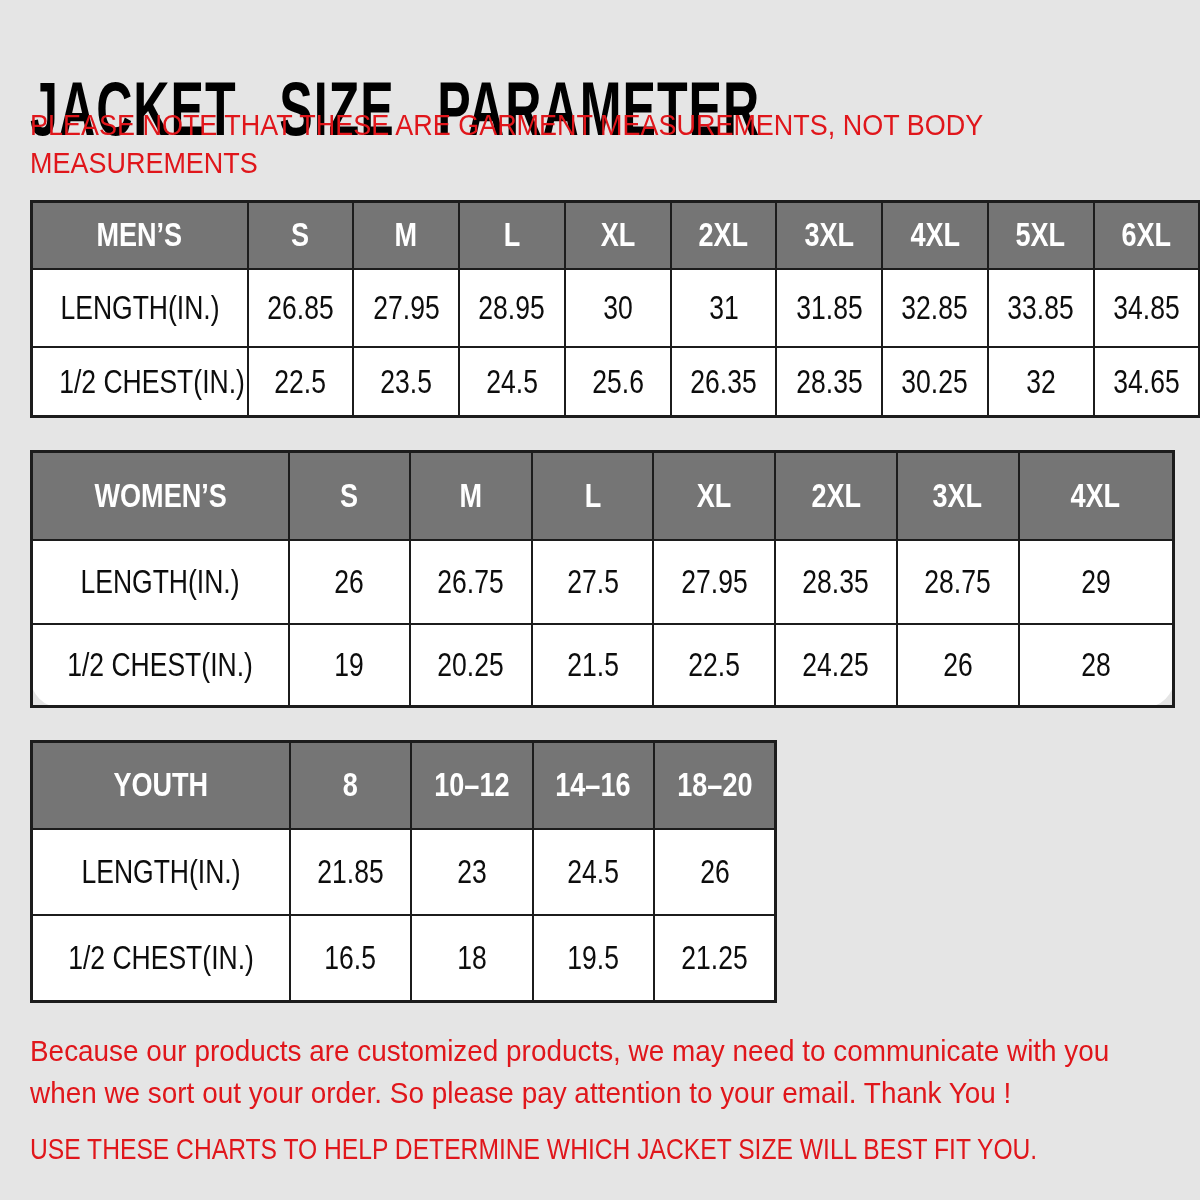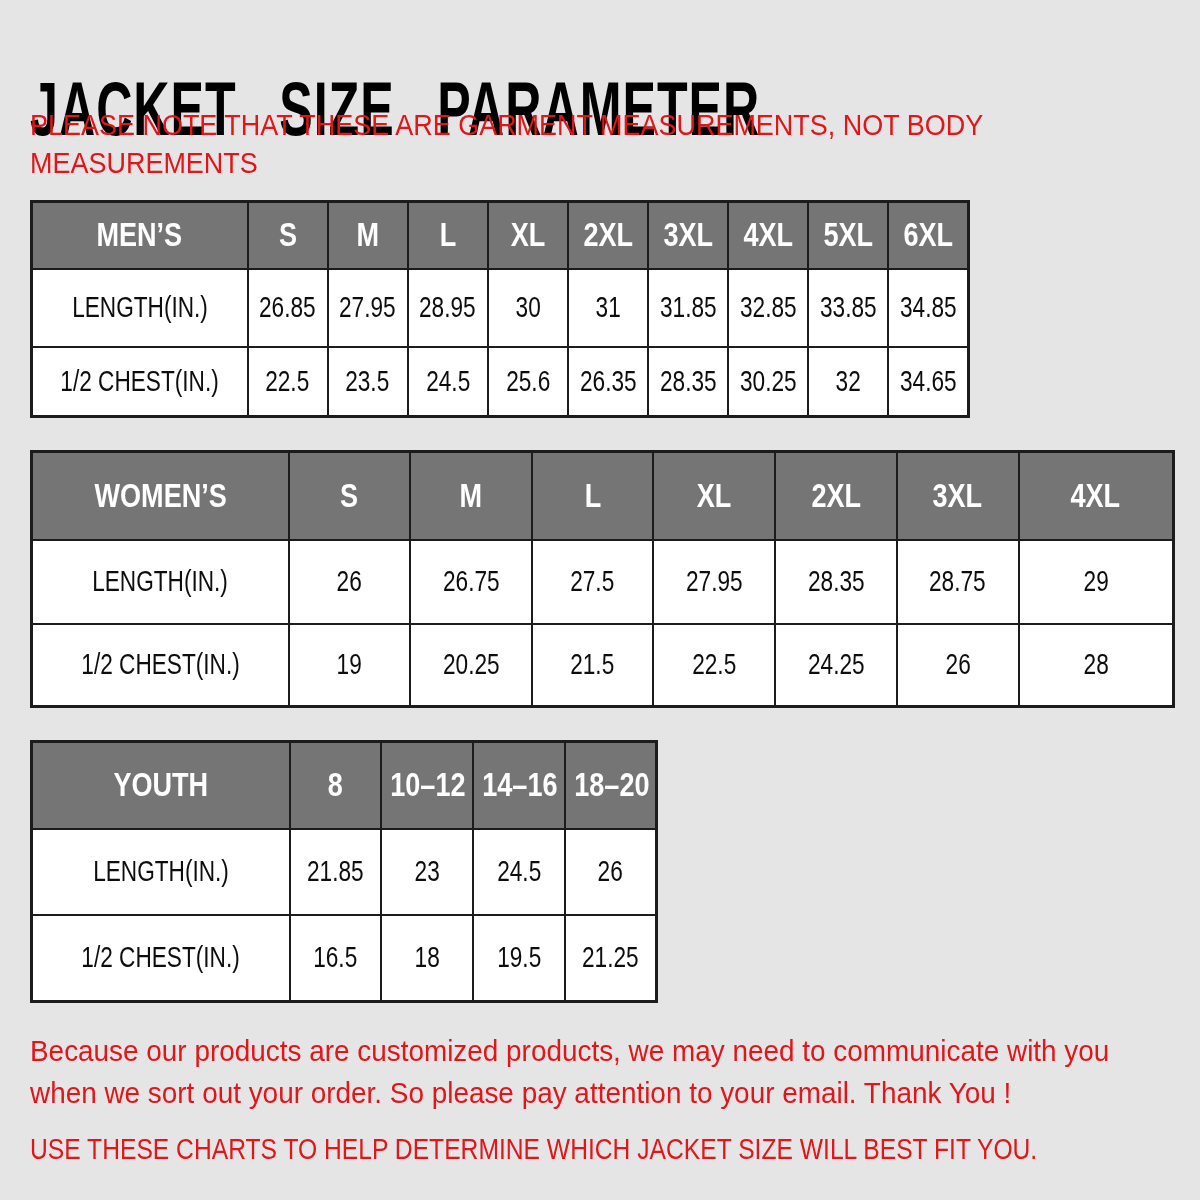--- a/index.html
+++ b/index.html
@@ -16,38 +16,38 @@
 
   
   .red{color:#e0161b;}
   .note{position:absolute;left:30px;top:106px;font-size:29px;line-height:38px;transform:scaleX(0.93);transform-origin:left top;}
   .note .line{white-space:nowrap;}
 
   
   .size-table{position:absolute;border-collapse:collapse;table-layout:fixed;background:#fff;border:3px solid #1c1c1c;}
   .size-table th,.size-table td{border:2px solid #1c1c1c;text-align:center;vertical-align:middle;padding:0;overflow:hidden;}
   .size-table th{background:#757575;color:#fff;font-weight:bold;font-size:33px;}
-  .size-table td{color:#0d0d0d;font-size:29px;font-weight:400;}
+  .size-table td{color:#0d0d0d;font-size:34px;font-weight:400;}
   .size-table th>span,.size-table td>span{display:inline-block;transform:scaleX(0.78);white-space:nowrap;}
   .size-table th>span{transform:scaleX(0.82);}
 
-  #mens{left:30px;top:200px;width:940px;}
+  #mens{left:30px;top:200px;width:1171px;}
   #mens col.label-col{width:216px;}
   #mens tr.r-head{height:67px;}
   #mens tr.r-length{height:78px;}
   #mens tr.r-chest{height:70px;}
 
-  #womens{left:30px;top:450px;width:1145px;}
+  #womens{left:30px;top:450px;width:1145px;border-radius:32px;}
   #womens col.label-col{width:257px;}
   #womens col.last-col{width:155px;}
   #womens tr.r-head{height:88px;}
   #womens tr.r-length{height:84px;}
   #womens tr.r-chest{height:83px;}
 
-  #youth{left:30px;top:740px;width:628px;}
+  #youth{left:30px;top:740px;width:747px;}
   #youth col.label-col{width:258px;}
   #youth tr.r-head{height:87px;}
   #youth tr.r-length{height:86px;}
   #youth tr.r-chest{height:87px;}
 
   
   .footer-para{position:absolute;left:30px;top:1030px;font-size:30px;line-height:42px;transform:scaleX(0.93);transform-origin:left top;}
   .footer-para .line{white-space:nowrap;}
   .advice{position:absolute;left:30px;top:1133px;font-size:29px;transform:scaleX(0.85);transform-origin:left top;white-space:nowrap;}
 </style>

